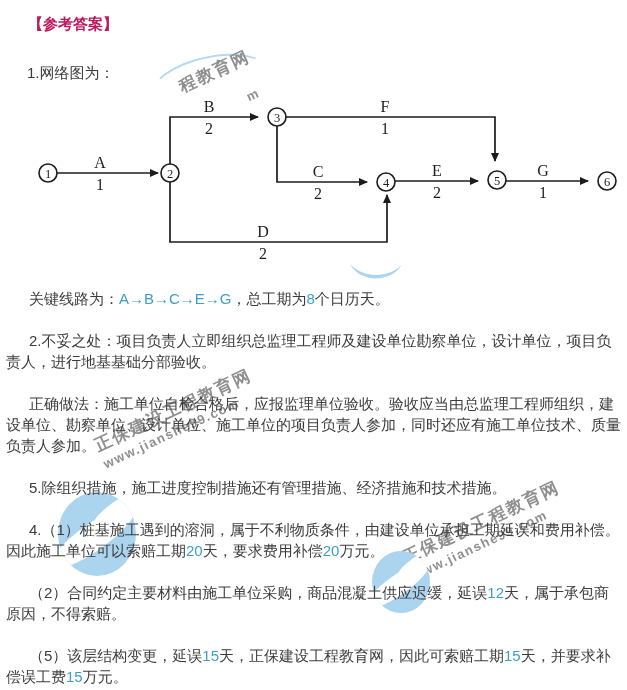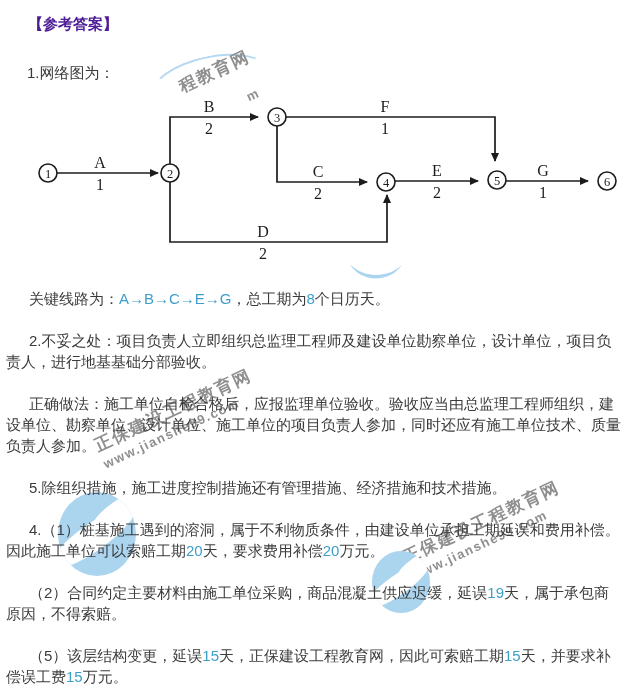--- a/index.html
+++ b/index.html
@@ -22,21 +22,21 @@
   .wm-logo{position:absolute;border-radius:50%;background:#abd4ee;overflow:hidden;}
   .wm-logo .sw{position:absolute;background:#fff;border-radius:50%;
                width:130%;height:32%;left:-20%;top:38%;transform:rotate(-35deg);}
   .wm-logo .sw2{position:absolute;background:#fff;border-radius:50%;
                width:70%;height:18%;left:40%;top:12%;transform:rotate(-35deg);}
   .wm-crescent{position:absolute;left:348px;top:261px;width:56px;height:22px;}
 
   
   .content{position:relative;z-index:1;padding:13px 6px 0 6px;
            font-size:15px;line-height:21px;color:#3b3b3b;}
-  .title{font-weight:bold;font-size:15px;color:#4c1d95;margin:0 0 28px 22px;}
+  .title{font-weight:bold;font-size:15px;color:#be185d;margin:0 0 28px 22px;}
   .subtitle{margin:0 0 0 21px;}
   .diagram{position:relative;height:205px;margin:0 -6px;}
   .diagram svg{position:absolute;left:0;top:8px;}
   .diagram text{font-family:"Liberation Serif","DejaVu Serif",serif;fill:#1c1c1c;}
   .diagram .edge-letter,.diagram .edge-num{font-size:16px;}
   .diagram .node-num{font-size:12.5px;}
   p.ans{margin:0 0 21px;text-indent:23px;}
   .accent{color:#3d9fc8;}
 </style>
 </head>
@@ -122,17 +122,17 @@
           <text x="607" y="187.5" text-anchor="middle" class="node-num">6</text>
         </svg>
     </div>
 
     <div id="answers">
         <p class="ans"><span>关键线路为：</span><span class="accent">A→B→C→E→G</span><span>，总工期为</span><span class="accent">8</span><span>个日历天。</span></p>
         <p class="ans"><span>2.不妥之处：项目负责人立即组织总监理工程师及建设单位勘察单位，设计单位，项目负责人，进行地基基础分部验收。</span></p>
         <p class="ans"><span>正确做法：施工单位自检合格后，应报监理单位验收。验收应当由总监理工程师组织，建设单位、勘察单位、设计单位、施工单位的项目负责人参加，同时还应有施工单位技术、质量负责人参加。</span></p>
         <p class="ans"><span>5.除组织措施，施工进度控制措施还有管理措施、经济措施和技术措施。</span></p>
         <p class="ans"><span>4.（1）桩基施工遇到的溶洞，属于不利物质条件，由建设单位承担工期延误和费用补偿。因此施工单位可以索赔工期</span><span class="accent">20</span><span>天，要求费用补偿</span><span class="accent">20</span><span>万元。</span></p>
-        <p class="ans"><span>（2）合同约定主要材料由施工单位采购，商品混凝土供应迟缓，延误</span><span class="accent">19</span><span>天，属于承包商原因，不得索赔。</span></p>
+        <p class="ans"><span>（2）合同约定主要材料由施工单位采购，商品混凝土供应迟缓，延误</span><span class="accent">12</span><span>天，属于承包商原因，不得索赔。</span></p>
         <p class="ans"><span>（5）该层结构变更，延误</span><span class="accent">15</span><span>天，正保建设工程教育网，因此可索赔工期</span><span class="accent">15</span><span>天，并要求补偿误工费</span><span class="accent">15</span><span>万元。</span></p>
       </div>
   </div>
 </div>
 
 </body></html>

